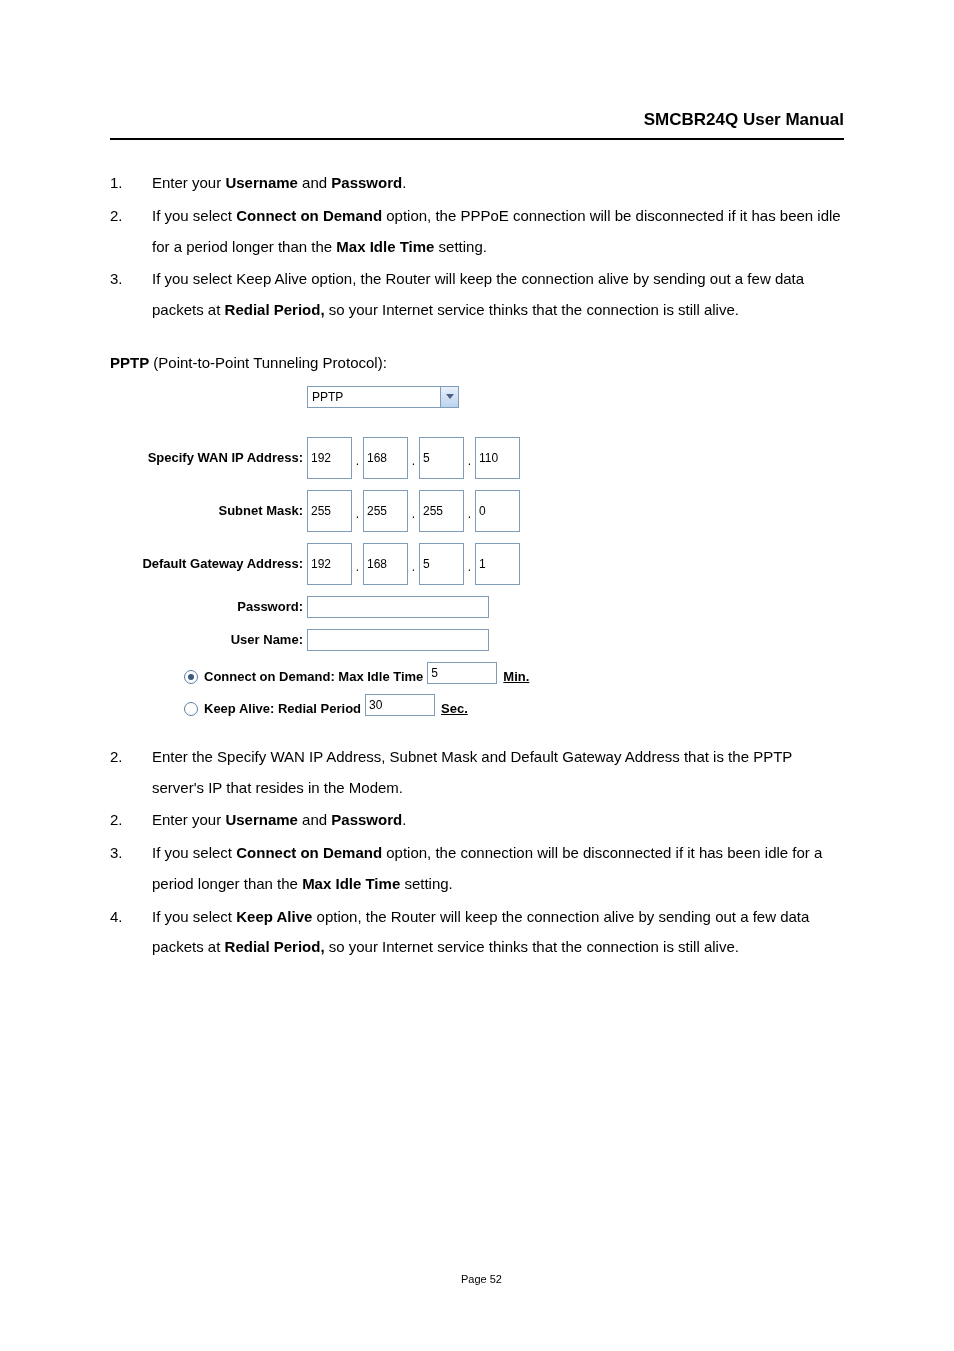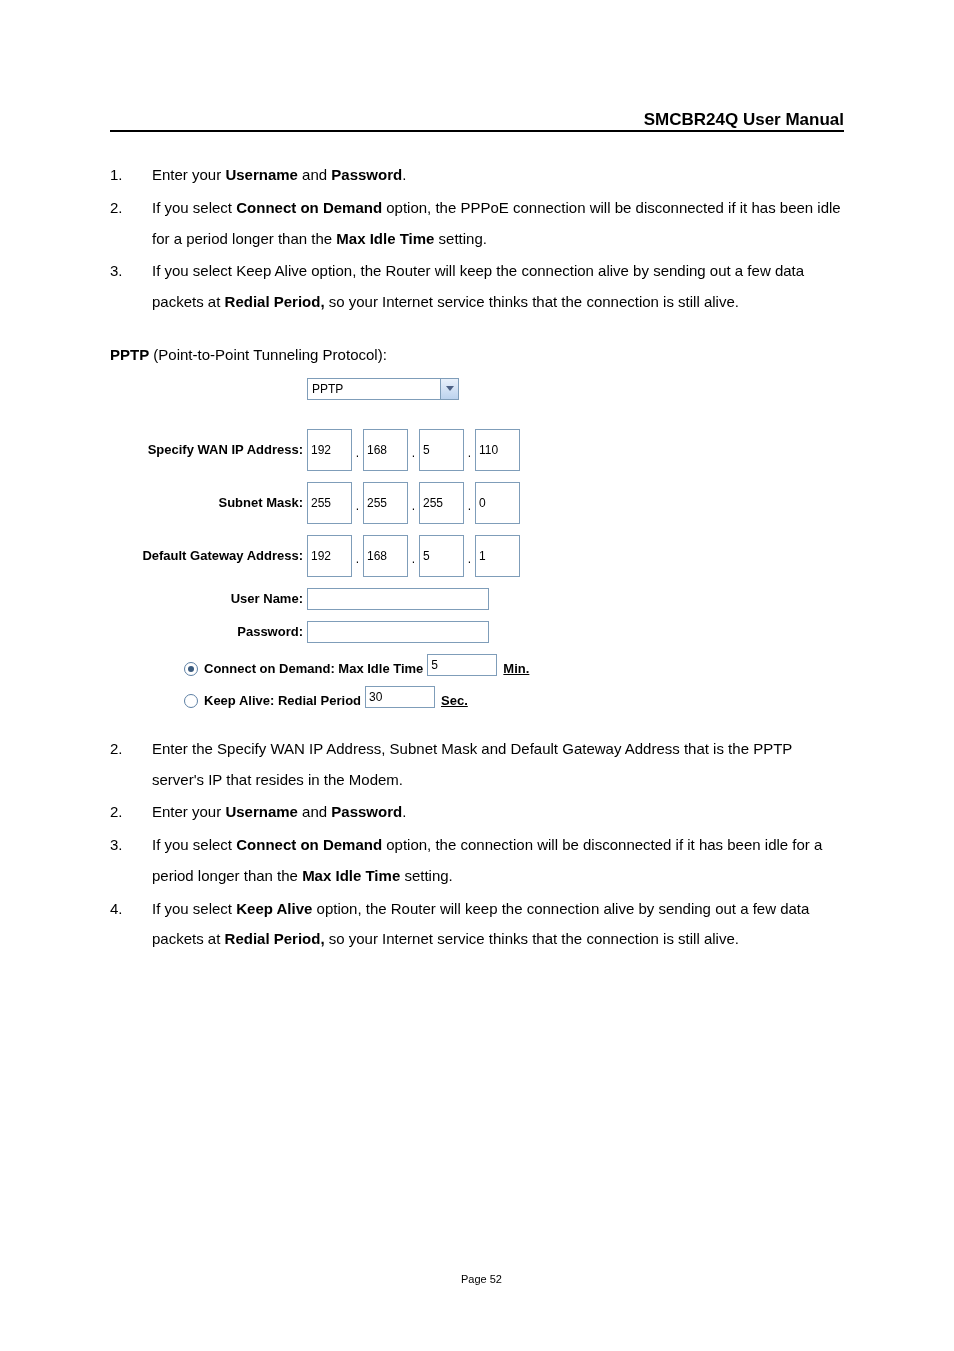--- a/index.html
+++ b/index.html
@@ -10,20 +10,21 @@
       background: #fff;
       width: 954px;
       height: 1351px;
       position: relative;
       padding: 110px 110px 0 110px;
     }
     .header-title {
       text-align: right;
       font-weight: bold;
       font-size: 17px;
+      padding-bottom: 8px;
       border-bottom: 2px solid #000;
       margin-bottom: 28px;
     }
     .num-list {
       margin-bottom: 22px;
     }
     .num-list .item {
       display: flex;
       line-height: 2.05;
       margin-bottom: 2px;
@@ -212,27 +213,27 @@
     <input class="ip-oct" value="192" style="">
     <span class="dot">.</span>
     <input class="ip-oct" value="168" style="">
     <span class="dot">.</span>
     <input class="ip-oct" value="5" style="">
     <span class="dot">.</span>
     <input class="ip-oct" value="1" style="">
   </div>
 
   <div class="form-row">
+    <div class="form-label">Password:</div>
+    <input class="wide-input" type="password" style="">
+  </div>
+
+  <div class="form-row">
     <div class="form-label">User Name:</div>
     <input class="wide-input" style="">
-  </div>
-
-  <div class="form-row">
-    <div class="form-label">Password:</div>
-    <input class="wide-input" type="password" style="">
   </div>
 
   <div class="radio-row">
     <span class="radio checked"></span>
     <span class="radio-label">Connect on Demand: Max Idle Time</span>
     <span style="width:4px"></span>
     <input class="mid-input" value="5" style="">
     <span class="radio-unit">Min.</span>
   </div>
 

